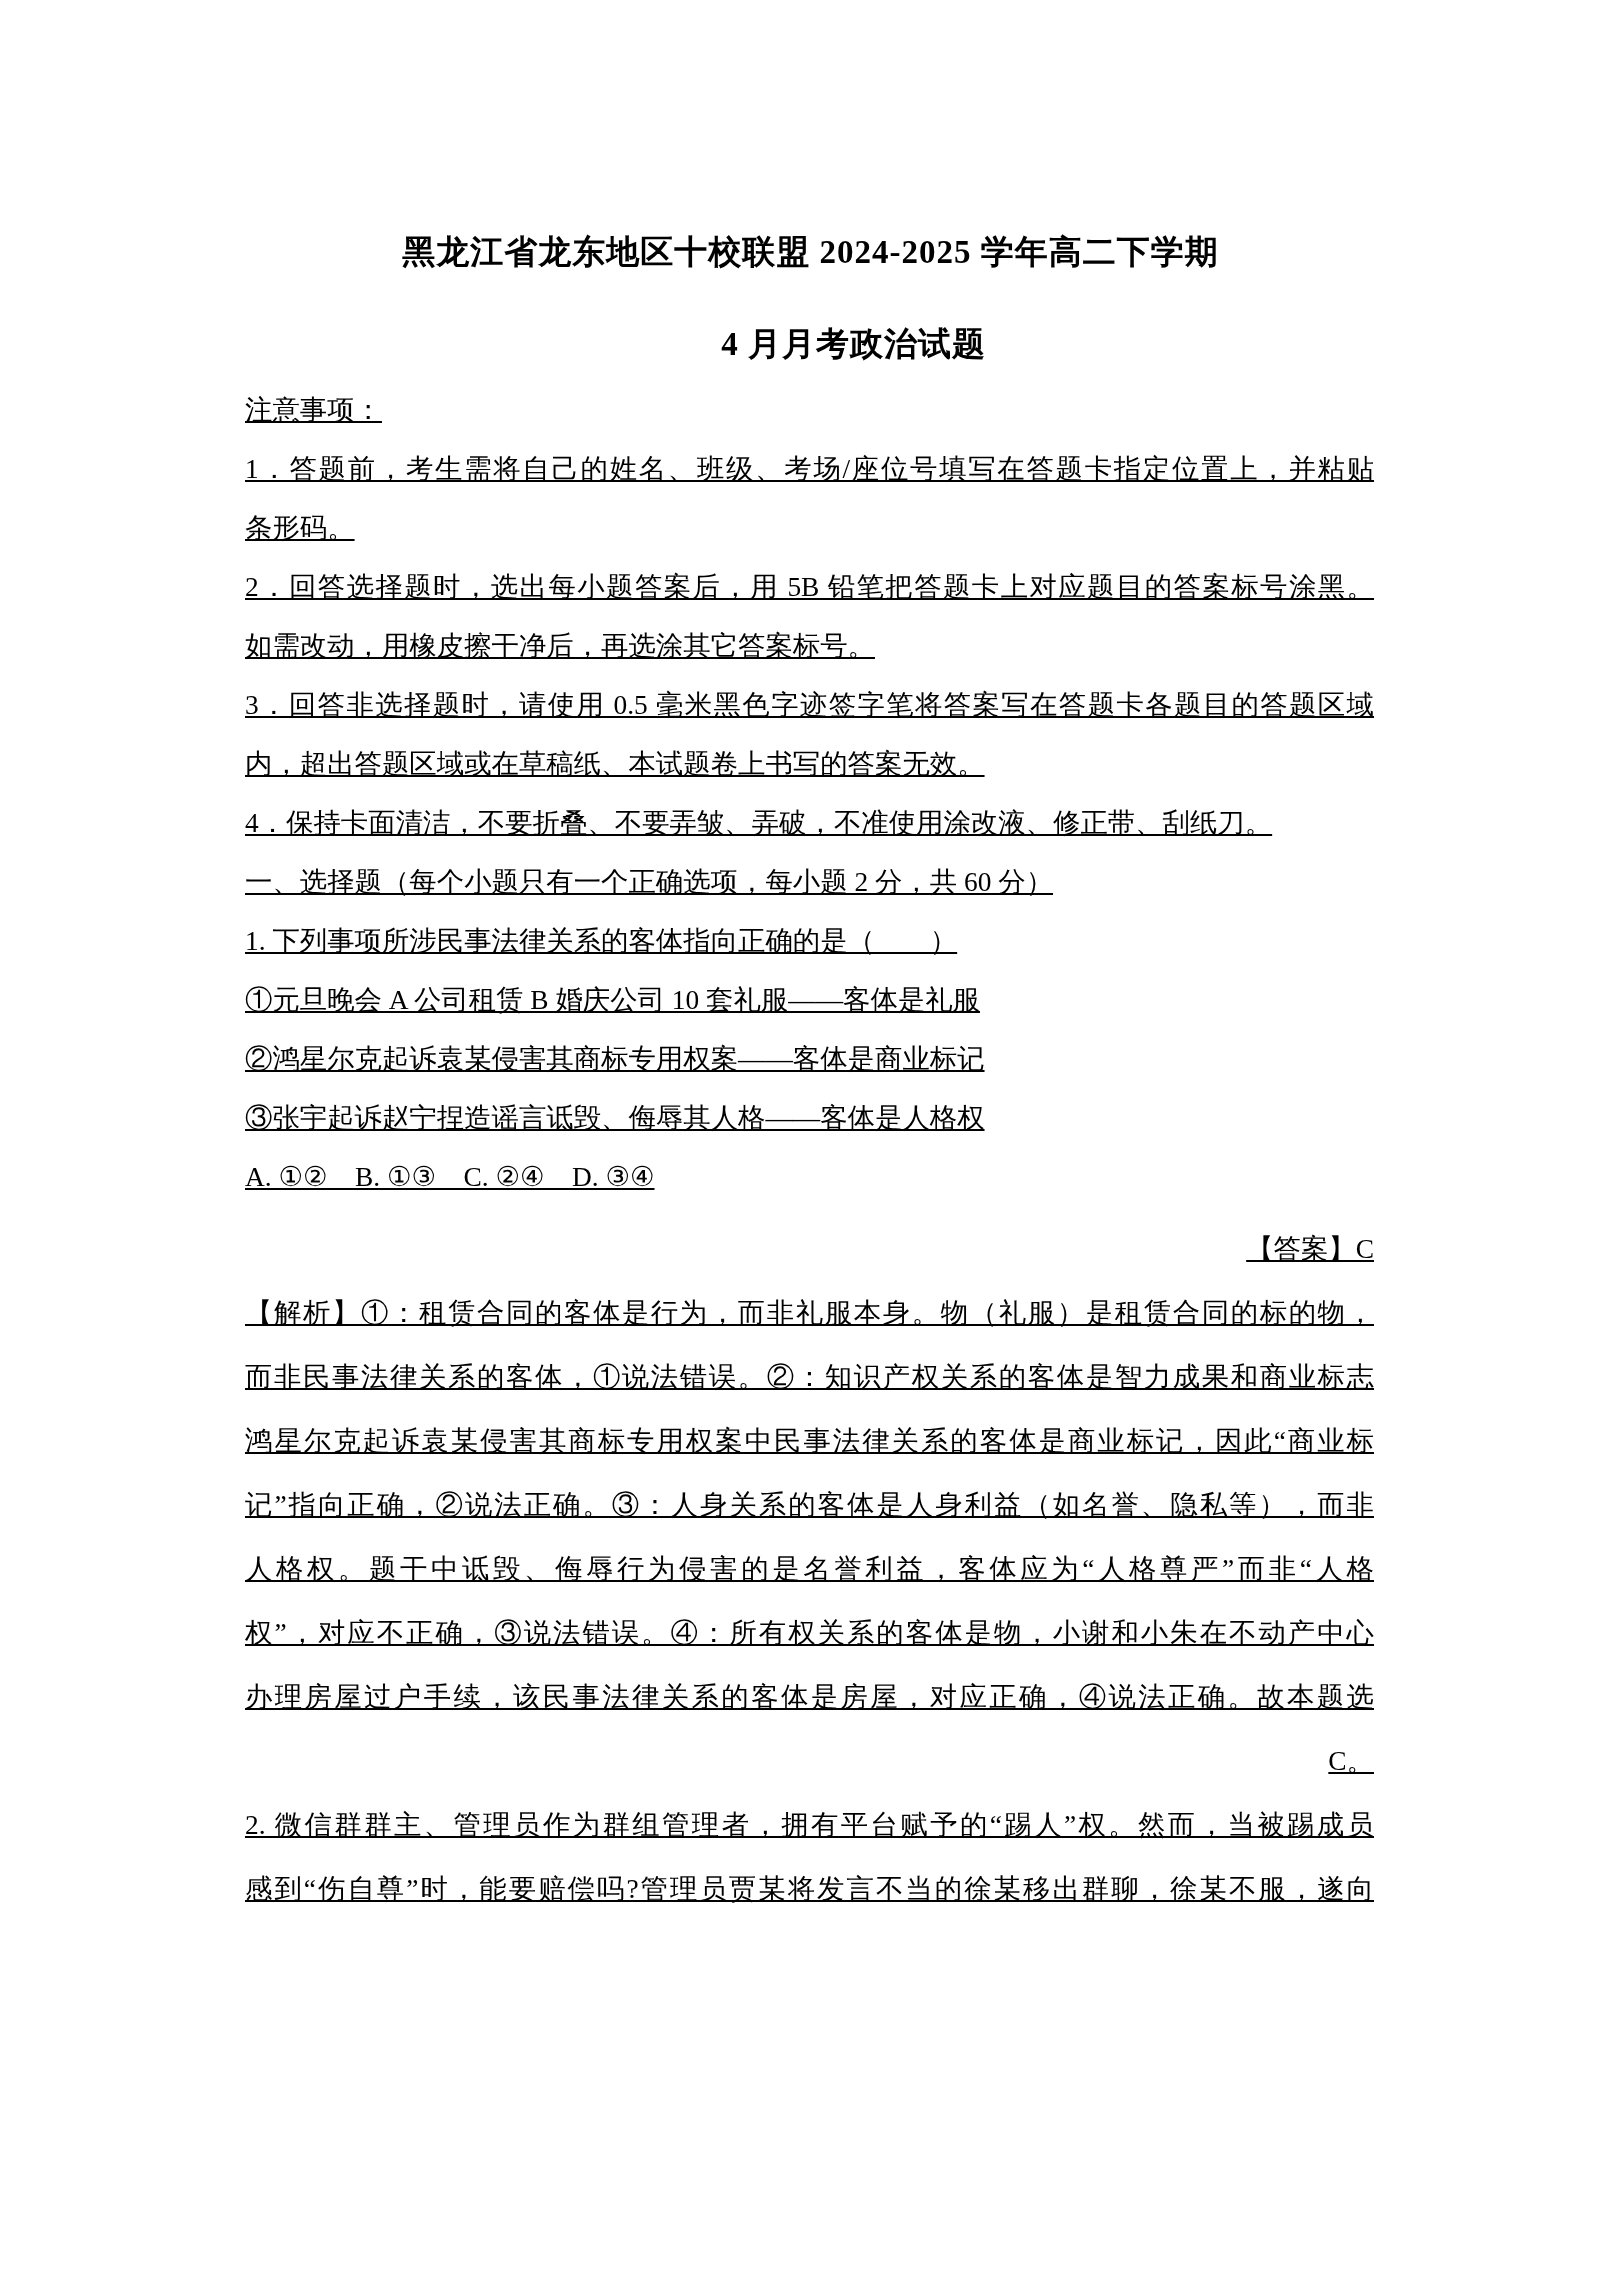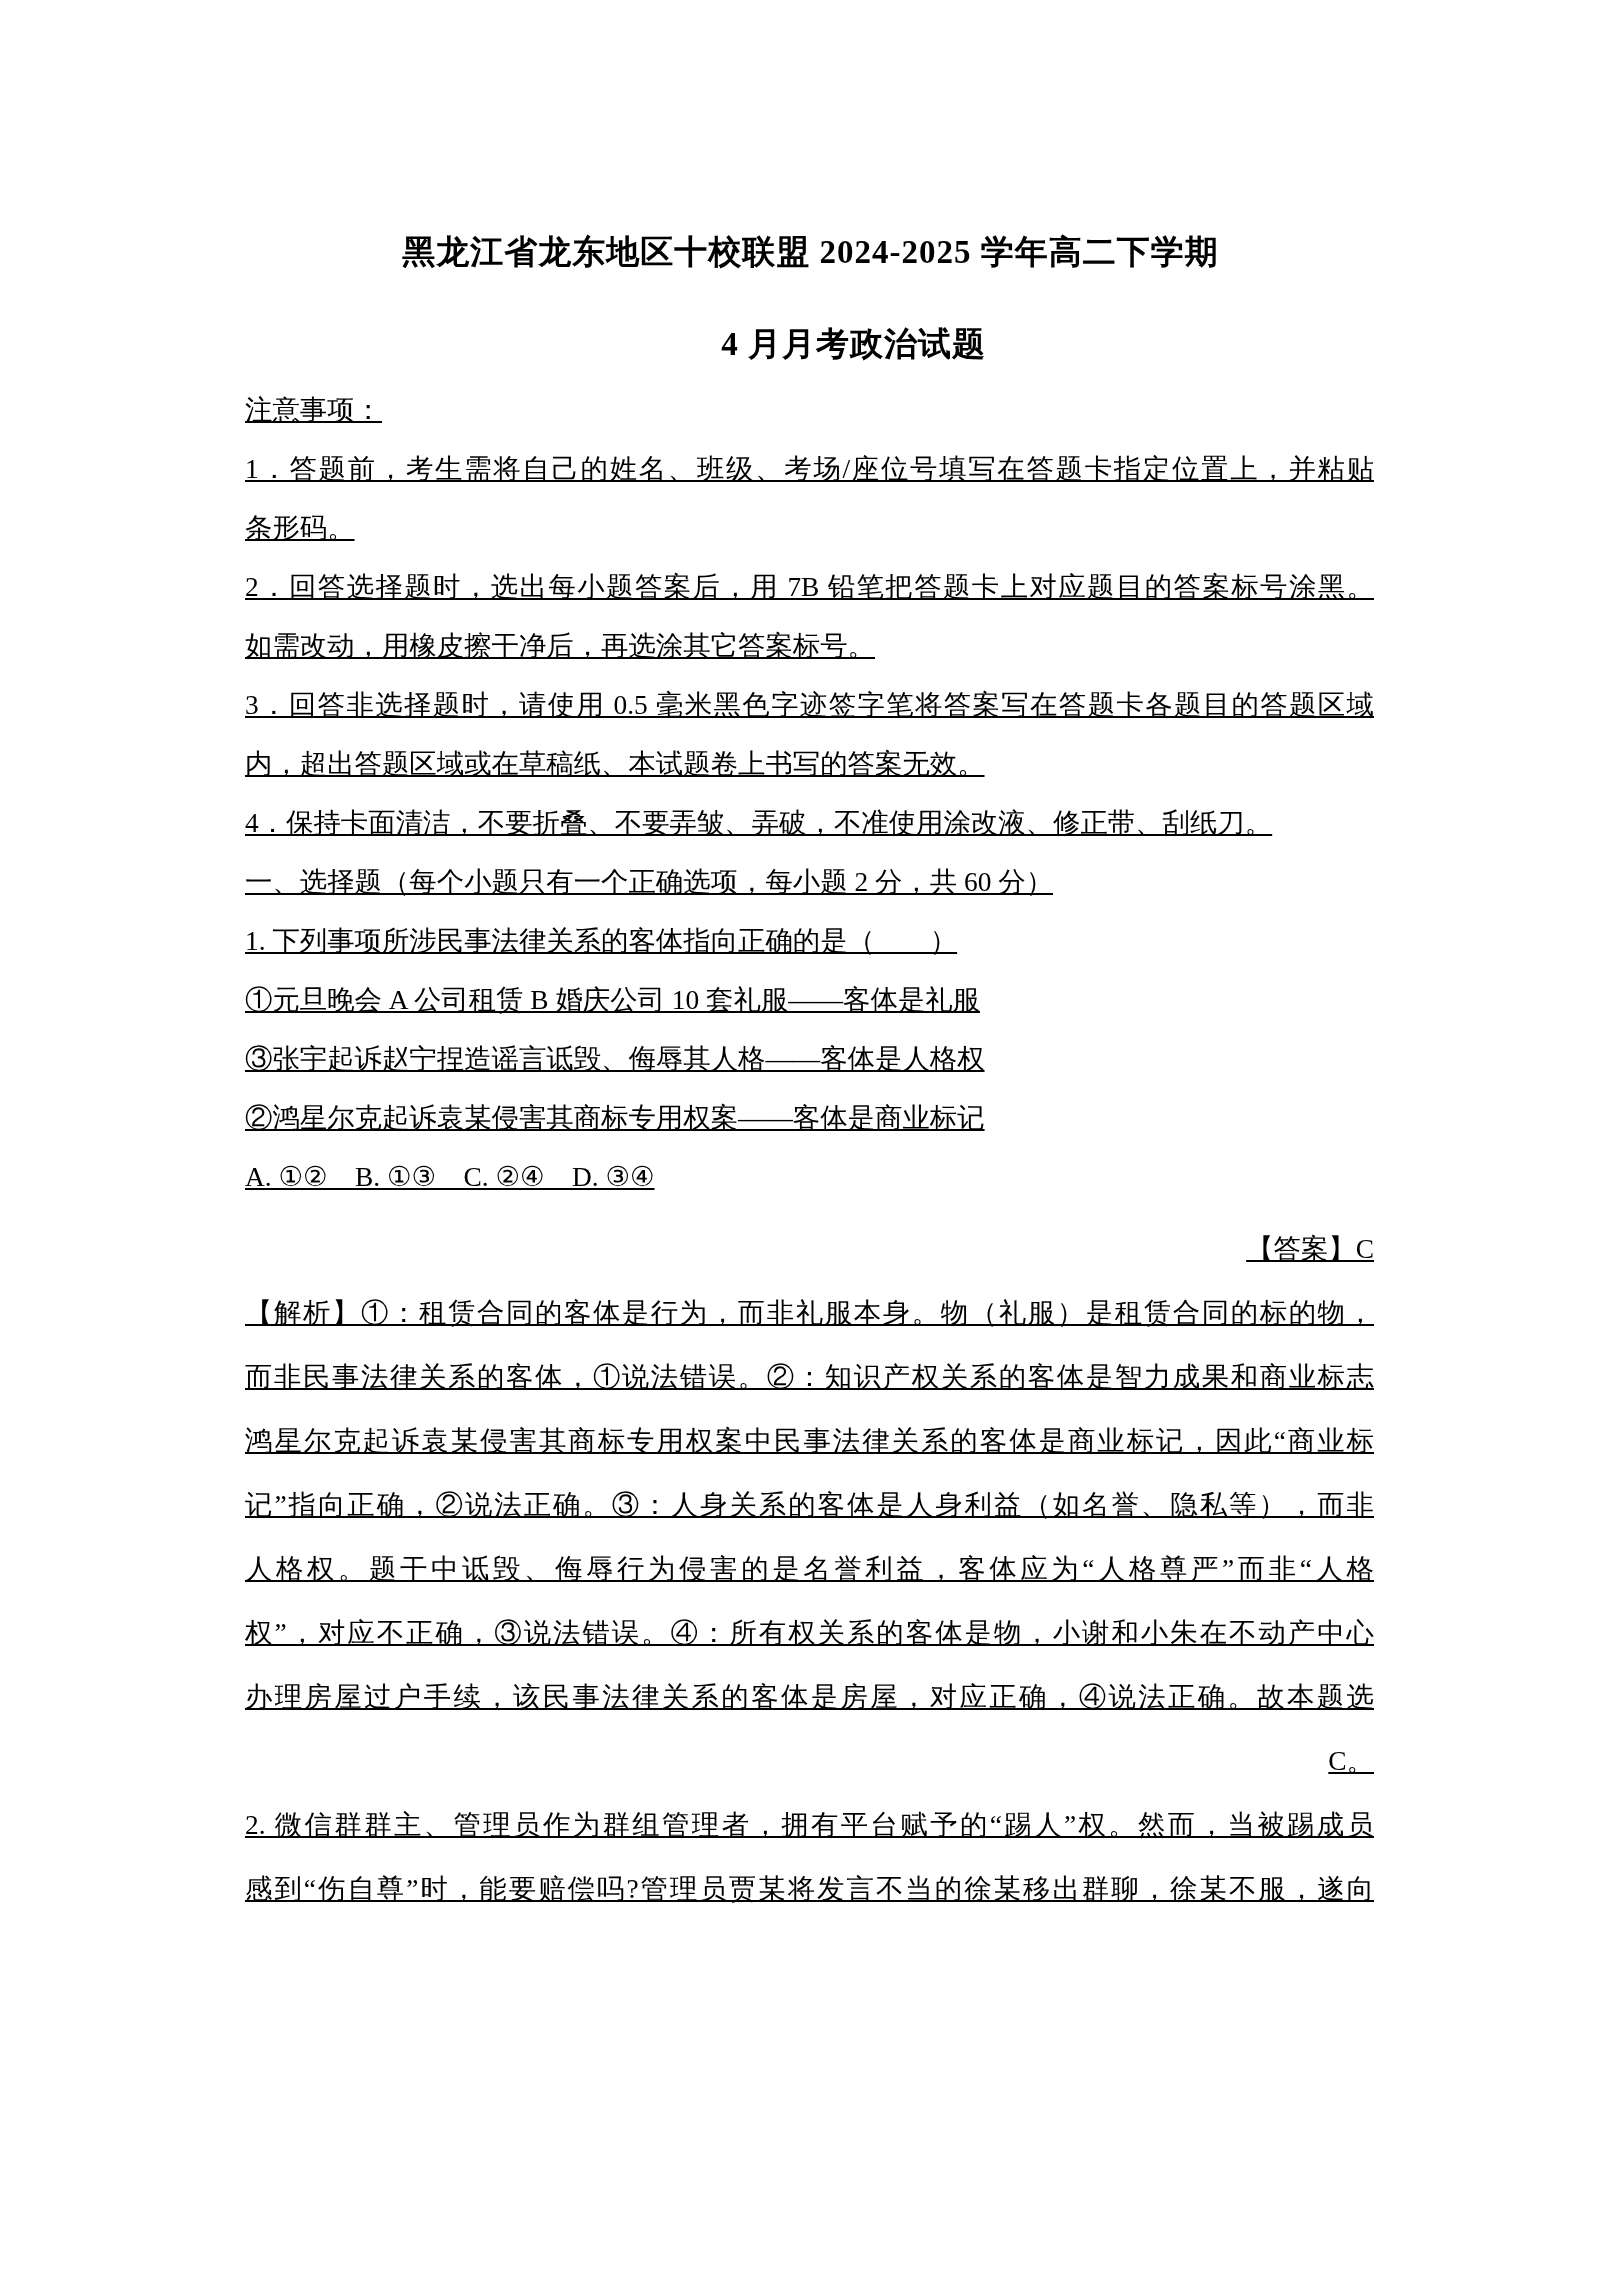--- a/index.html
+++ b/index.html
@@ -54,32 +54,32 @@
 
   <div id="title1" class="title-line">黑龙江省龙东地区十校联盟 2024-2025 学年高二下学期</div>
   <div id="title2" class="title-line">4 月月考政治试题</div>
 
   <div class="body-block">
 
     <div class="ln">注意事项：</div>
 
     <div class="ln j">1．答题前，考生需将自己的姓名、班级、考场/座位号填写在答题卡指定位置上，并粘贴</div>
     <div class="ln">条形码。</div>
-    <div class="ln j">2．回答选择题时，选出每小题答案后，用 7B 铅笔把答题卡上对应题目的答案标号涂黑。</div>
+    <div class="ln j">2．回答选择题时，选出每小题答案后，用 5B 铅笔把答题卡上对应题目的答案标号涂黑。</div>
     <div class="ln">如需改动，用橡皮擦干净后，再选涂其它答案标号。</div>
     <div class="ln j">3．回答非选择题时，请使用 0.5 毫米黑色字迹签字笔将答案写在答题卡各题目的答题区域</div>
     <div class="ln">内，超出答题区域或在草稿纸、本试题卷上书写的答案无效。</div>
     <div class="ln">4．保持卡面清洁，不要折叠、不要弄皱、弄破，不准使用涂改液、修正带、刮纸刀。</div>
 
     <div class="ln">一、选择题（每个小题只有一个正确选项，每小题 2 分，共 60 分）</div>
 
     <div class="ln">1. 下列事项所涉民事法律关系的客体指向正确的是（　　）</div>
     <div class="ln">①元旦晚会 A 公司租赁 B 婚庆公司 10 套礼服——客体是礼服</div>
+    <div class="ln">②鸿星尔克起诉袁某侵害其商标专用权案——客体是商业标记</div>
     <div class="ln">③张宇起诉赵宁捏造谣言诋毁、侮辱其人格——客体是人格权</div>
-    <div class="ln">②鸿星尔克起诉袁某侵害其商标专用权案——客体是商业标记</div>
     <div class="ln">A. ①②　B. ①③　C. ②④　D. ③④</div>
 
     <div class="ln wide gap">【答案】C</div>
 
     <div class="ln wide j">【解析】①：租赁合同的客体是行为，而非礼服本身。物（礼服）是租赁合同的标的物，</div>
     <div class="ln wide j">而非民事法律关系的客体，①说法错误。②：知识产权关系的客体是智力成果和商业标志</div>
     <div class="ln wide j">鸿星尔克起诉袁某侵害其商标专用权案中民事法律关系的客体是商业标记，因此“商业标</div>
     <div class="ln wide j">记”指向正确，②说法正确。③：人身关系的客体是人身利益（如名誉、隐私等），而非</div>
     <div class="ln wide j">人格权。题干中诋毁、侮辱行为侵害的是名誉利益，客体应为“人格尊严”而非“人格</div>
     <div class="ln wide j">权”，对应不正确，③说法错误。④：所有权关系的客体是物，小谢和小朱在不动产中心</div>

